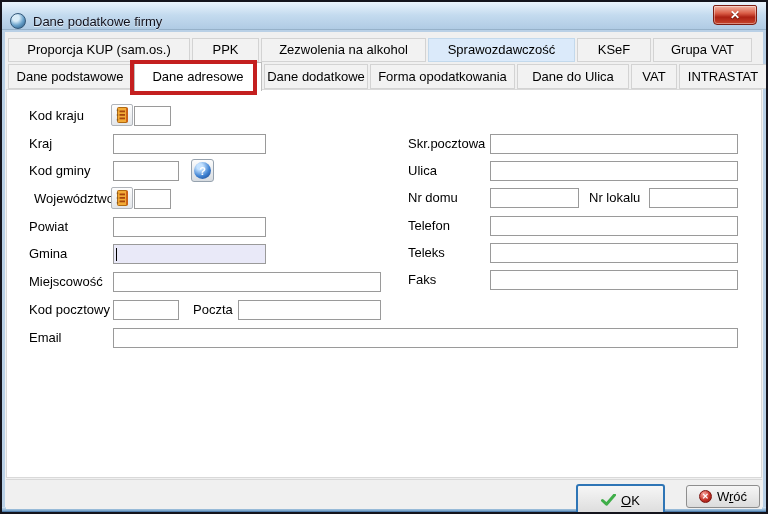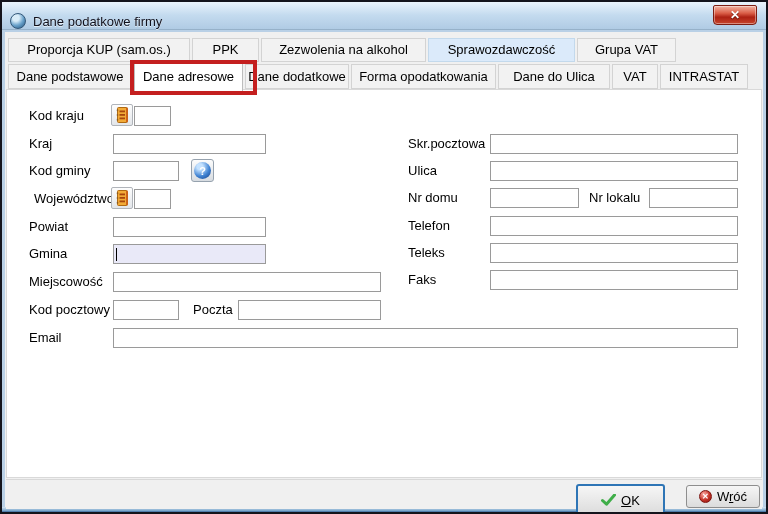--- a/index.html
+++ b/index.html
@@ -108,26 +108,27 @@
     </button>
   </div>
 
   <div class="client">
 
     <div class="tabs-row row1">
       <div class="tab" style="width:182px">Proporcja KUP (sam.os.)</div>
       <div class="tab" style="width:67px">PPK</div>
       <div class="tab" style="width:165px">Zezwolenia na alkohol</div>
       <div class="tab hover" style="width:147px">Sprawozdawczość</div>
+      <div class="tab" style="width:74px">KSeF</div>
       <div class="tab" style="width:99px">Grupa VAT</div>
     </div>
 
     <div class="tabs-row row2">
       <div class="tab" style="width:124px">Dane podstawowe</div>
-      <div class="tab selected" style="width:109px">Dane adresowe</div>
+      <div class="tab selected" style="width:128px">Dane adresowe</div>
       <div class="tab" style="width:104px">Dane dodatkowe</div>
       <div class="tab" style="width:145px">Forma opodatkowania</div>
       <div class="tab" style="width:112px">Dane do Ulica</div>
       <div class="tab" style="width:46px">VAT</div>
       <div class="tab" style="width:88px">INTRASTAT</div>
     </div>
 
     <div class="annotation"></div>
 
     <div class="content">

